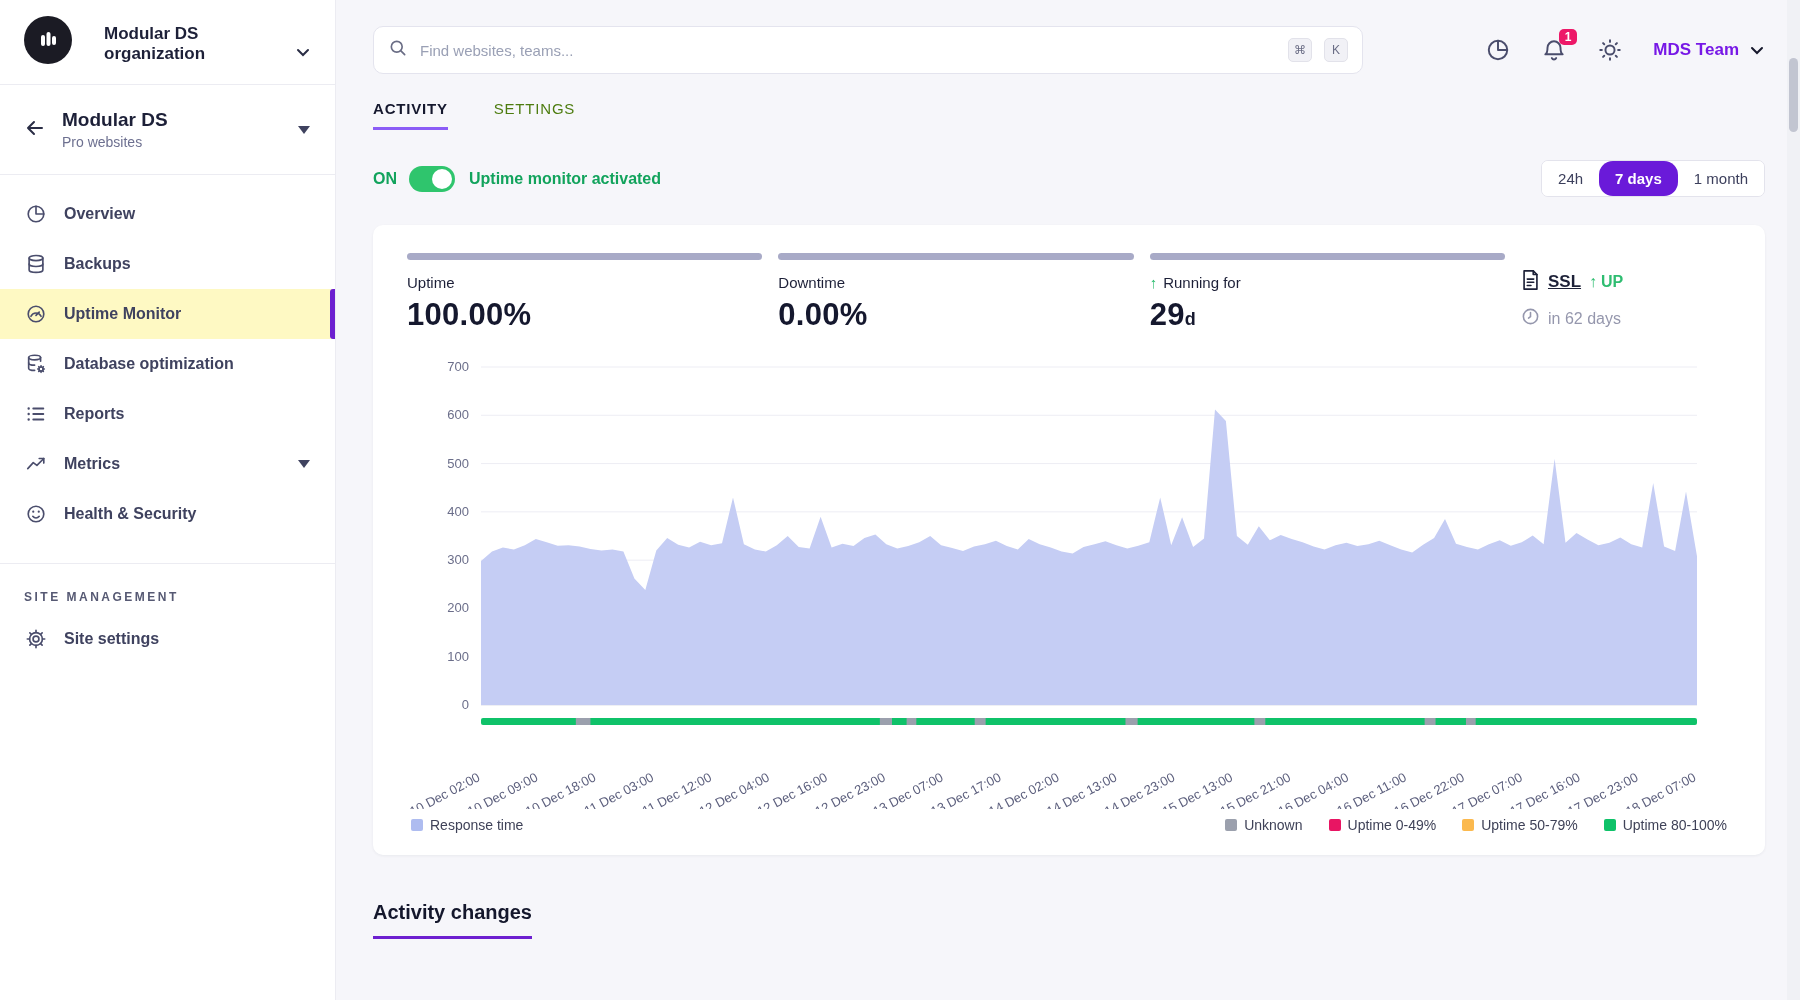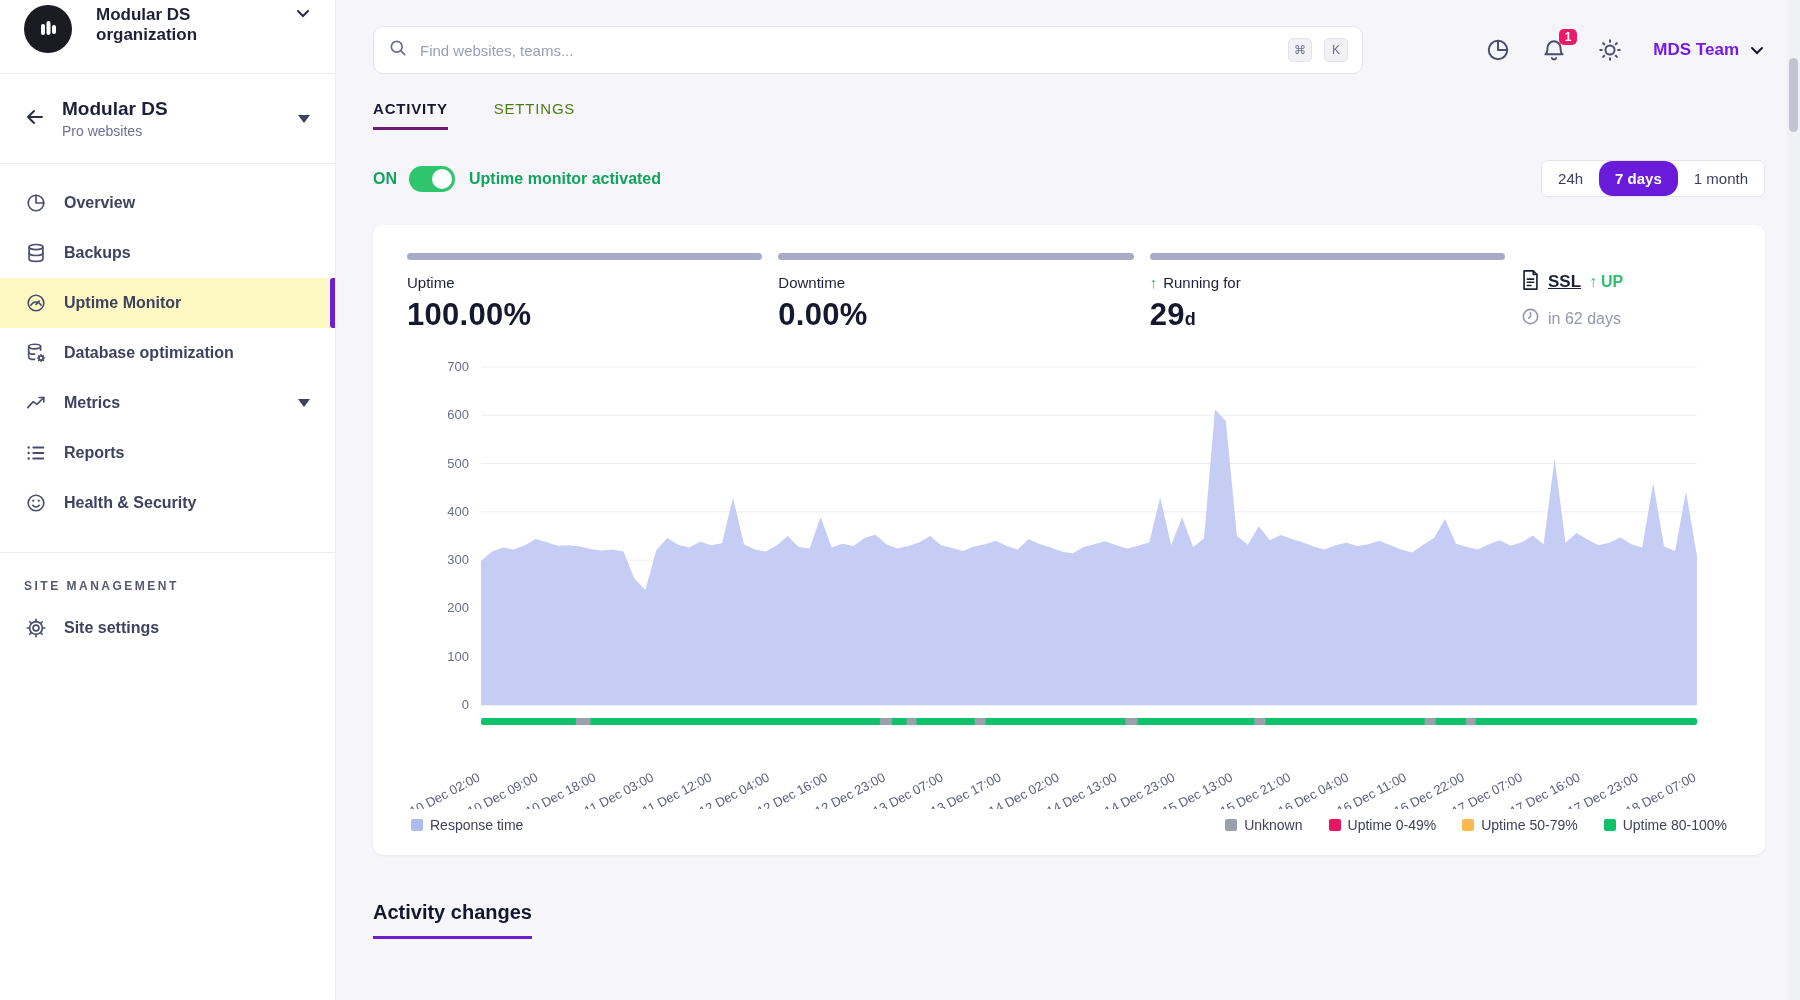--- a/index.html
+++ b/index.html
@@ -2,21 +2,21 @@
 <html><head>
 <meta charset="utf-8">
 <style>
   * { margin:0; padding:0; box-sizing:border-box; }
   html,body { width:1800px; height:1000px; }
   body { font-family:"Liberation Sans","DejaVu Sans",sans-serif; background:#f6f6fa; color:#1c1f38; overflow:hidden; }
   .app { position:relative; width:1800px; height:1000px; display:flex; }
 
   
   .sidebar { width:336px; background:#ffffff; border-right:1px solid #ececf2; flex-shrink:0; display:flex; flex-direction:column; }
-  .org-row { display:flex; align-items:flex-start; gap:24px; padding:5px 24px 20px 24px; cursor:pointer; }
+  .org-row { display:flex; align-items:flex-end; gap:32px; padding:16px 24px 20px 24px; cursor:pointer; }
   .org-logo { width:48px; height:48px; border-radius:50%; background:#1b1b24; display:flex; align-items:center; justify-content:center; flex-shrink:0; }
   .org-name { font-size:17px; font-weight:600; color:#1d2038; flex:1; }
   .divider { height:1px; background:#ececf2; }
   .site-row { display:flex; align-items:center; gap:16px; padding:24px 24px; cursor:pointer; }
   .back-arrow { color:#2a2d45; flex-shrink:0; }
   .site-info { flex:1; }
   .site-name { font-size:19px; font-weight:700; color:#1d2038; }
   .site-plan { font-size:14px; color:#6d7090; margin-top:3px; }
   .nav { padding:14px 0 10px 0; }
   .nav-item { display:flex; align-items:center; gap:16px; padding:13px 24px; cursor:pointer; font-size:16px; font-weight:600; color:#3f425f; position:relative; }
@@ -35,21 +35,21 @@
   .search-box input::placeholder { color:#9aa0b5; }
   .keycap { background:#f1f1f6; border:1px solid #e2e2ea; border-radius:5px; min-width:24px; height:24px; display:flex; align-items:center; justify-content:center; font-size:12px; color:#6a6d85; padding:0 5px; }
   .top-icons { display:flex; align-items:center; gap:30px; margin-left:auto; }
   .icon-btn { position:relative; cursor:pointer; display:flex; }
   .badge { position:absolute; top:-8px; right:-10px; background:#ed1868; color:#fff; font-size:12px; font-weight:700; border-radius:5px; padding:1px 6px; }
   .team-btn { display:flex; align-items:center; gap:10px; cursor:pointer; }
   .team-name { color:#7718e6; font-size:17px; font-weight:700; }
 
   .tabs { display:flex; gap:46px; margin-top:26px; }
   .tab { font-size:15px; letter-spacing:0.8px; padding-bottom:10px; cursor:pointer; color:#4d7c0f; font-weight:400; }
-  .tab.active { font-weight:700; color:#15182e; border-bottom:3px solid #701a75; }
+  .tab.active { font-weight:700; color:#15182e; border-bottom:3px solid #8b5cf6; }
 
   .monitor-row { display:flex; align-items:center; margin-top:30px; }
   .on-label { font-size:16px; font-weight:700; color:#12a35c; }
   .toggle { width:46px; height:26px; border-radius:13px; background:#2fc56d; margin:0 14px 0 12px; position:relative; cursor:pointer; }
   .toggle .knob { position:absolute; top:3px; right:3px; width:20px; height:20px; border-radius:50%; background:#fff; }
   .monitor-label { font-size:16px; font-weight:600; color:#12a35c; }
   .range-group { margin-left:auto; display:flex; border:1px solid #e3e3ec; border-radius:7px; overflow:hidden; background:#fff; }
   .range-btn { padding:9px 16px; font-size:15px; color:#3c3f5c; cursor:pointer; background:#fff; }
   .range-btn.active { background:#6a1ad9; color:#fff; font-weight:700;border-radius:14px; }
 
@@ -162,40 +162,40 @@
               <path d="M4 10.8 C4 12.2 6.9 13.3 10.5 13.3"></path>
               <path d="M17 5 V9"></path>
               <circle cx="17.5" cy="17.5" r="2.2"></circle>
               <path d="M17.5 13.9 V15 M17.5 20 V21.1 M13.9 17.5 H15 M20 17.5 H21.1 M15 15 l0.8 0.8 M19.2 19.2 l0.8 0.8 M20 15 l-0.8 0.8 M15.8 19.2 l-0.8 0.8"></path>
             </svg>
         </span>
         <span>Database optimization</span>
       </div>
       <div class="nav-item">
         <span class="nicon">
+          <svg width="22" height="22" viewBox="0 0 24 24" fill="none" stroke="#4a4d6c" stroke-width="2" stroke-linecap="round">
+              <path d="M9 6 H20 M9 12 H20 M9 18 H20"></path>
+              <path d="M4 6 H4.01 M4 12 H4.01 M4 18 H4.01" stroke-width="2.6"></path>
+            </svg>
+        </span>
+        <span>Reports</span>
+      </div>
+      <div class="nav-item">
+        <span class="nicon">
           <svg width="22" height="22" viewBox="0 0 24 24" fill="none" stroke="#4a4d6c" stroke-width="1.8" stroke-linecap="round" stroke-linejoin="round">
               <path d="M3 17 L9 10.5 L13 13.5 L20.5 6"></path>
               <path d="M15.5 6 H20.5 V11"></path>
             </svg>
         </span>
         <span>Metrics</span>
         <span class="nav-caret">
           <svg width="14" height="10" viewBox="0 0 14 10">
               <path d="M1 1 L7 9 L13 1 Z" fill="#3f425f"></path>
             </svg>
         </span>
-      </div>
-      <div class="nav-item">
-        <span class="nicon">
-          <svg width="22" height="22" viewBox="0 0 24 24" fill="none" stroke="#4a4d6c" stroke-width="2" stroke-linecap="round">
-              <path d="M9 6 H20 M9 12 H20 M9 18 H20"></path>
-              <path d="M4 6 H4.01 M4 12 H4.01 M4 18 H4.01" stroke-width="2.6"></path>
-            </svg>
-        </span>
-        <span>Reports</span>
       </div>
       <div class="nav-item">
         <span class="nicon">
           <svg width="22" height="22" viewBox="0 0 24 24" fill="none" stroke="#4a4d6c" stroke-width="1.8" stroke-linecap="round">
               <circle cx="12" cy="12" r="8.5"></circle>
               <path d="M8.5 14.5 C9.5 15.8 10.6 16.4 12 16.4 C13.4 16.4 14.5 15.8 15.5 14.5"></path>
               <path d="M9 9.5 H9.01 M15 9.5 H15.01" stroke-width="2.4"></path>
             </svg>
         </span>
         <span>Health &amp; Security</span>

